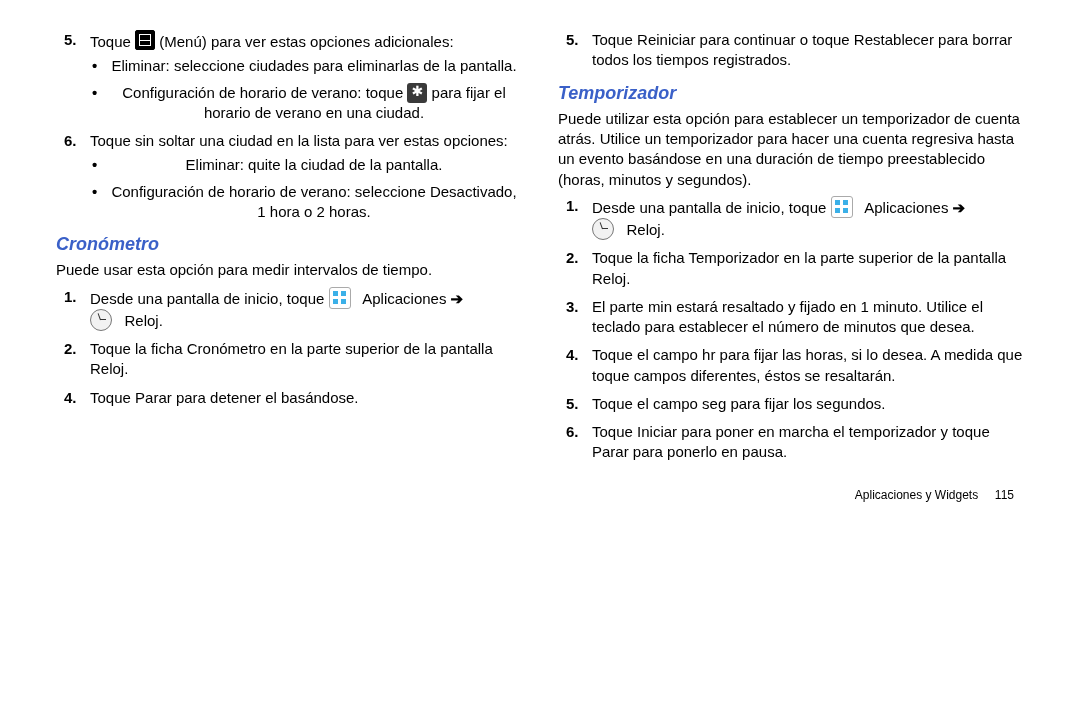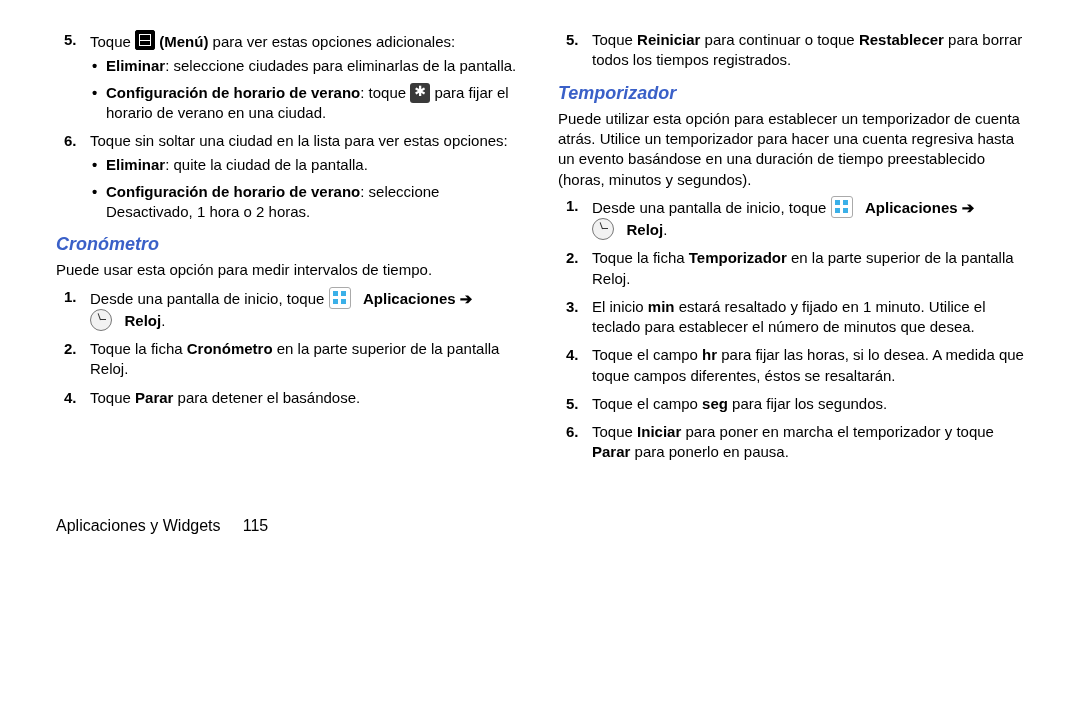--- a/index.html
+++ b/index.html
@@ -42,37 +42,38 @@
     content: attr(data-num) ".";
     font-weight: bold;
     position: absolute;
     left: 8px;
     top: 0;
   }
   ul.bul {
     list-style: none;
     margin: 4px 0 4px 0;
     padding: 0;
+    text-align: center;
   }
   ul.bul > li {
     position: relative;
     padding-left: 16px;
     margin-bottom: 6px;
   }
   ul.bul > li::before {
     content: "•";
     position: absolute;
     left: 2px;
     top: 0;
     font-weight: bold;
   }
   .para {
     margin: 4px 0 6px 0;
   }
-  .b { font-weight: bold; }
+  .b { font-weight: normal; }
   .icon-menu, .icon-dst, .icon-handle, .icon-apps, .icon-clock {
     display: inline-block;
     vertical-align: -4px;
   }
   .icon-menu {
     width: 18px; height: 18px; border: 1px solid #000; background:#000; border-radius:2px; position:relative;
     vertical-align:-3px;
   }
   .icon-menu::after{
     content:""; position:absolute; left:3px; right:3px; top:3px; bottom:3px;
@@ -103,23 +104,23 @@
     width: 20px; height: 20px; border-radius:50%; border:1px solid #777; background:#f2f2f2; position:relative; vertical-align:-5px;
   }
   .icon-clock::before{
     content:""; position:absolute; left:9px; top:3px; width:1px; height:7px; background:#333; transform-origin:bottom; transform:rotate(-20deg);
   }
   .icon-clock::after{
     content:""; position:absolute; left:9px; top:9px; width:6px; height:1px; background:#333;
   }
   .arrow { font-weight:bold; }
   .footer {
-    text-align: left;
-    font-size: 16px;
-    margin-top: 44px;
+    text-align: right;
+    font-size: 12px;
+    margin-top: 16px;
     padding-right: 10px;
   }
 </style>
 </head>
 <body>
 
 <div class="cols">
 
   <div class="col">
     <ol class="steps">
@@ -193,21 +194,21 @@
         <span class="b">Aplicaciones</span>
         <span class="arrow"> ➔ </span><br>
         <span class="icon-clock"></span>
         <span>&nbsp;</span>
         <span class="b">Reloj</span><span>.</span>
       </li>
       <li data-num="2">
         <span>Toque la ficha </span><span class="b">Temporizador</span><span> en la parte superior de la pantalla Reloj.</span>
       </li>
       <li data-num="3">
-        <span>El inicio </span><span class="b">min</span><span> estará resaltado y fijado en 1 minuto. Utilice el teclado para establecer el número de minutos que desea.</span>
+        <span>El parte </span><span class="b">min</span><span> estará resaltado y fijado en 1 minuto. Utilice el teclado para establecer el número de minutos que desea.</span>
       </li>
       <li data-num="4">
         <span>Toque el campo </span><span class="b">hr</span><span> para fijar las horas, si lo desea. A medida que toque campos diferentes, éstos se resaltarán.</span>
       </li>
       <li data-num="5">
         <span>Toque el campo </span><span class="b">seg</span><span> para fijar los segundos.</span>
       </li>
       <li data-num="6">
         <span>Toque </span><span class="b">Iniciar</span><span> para poner en marcha el temporizador y toque </span><span class="b">Parar</span><span> para ponerlo en pausa.</span>
       </li>

